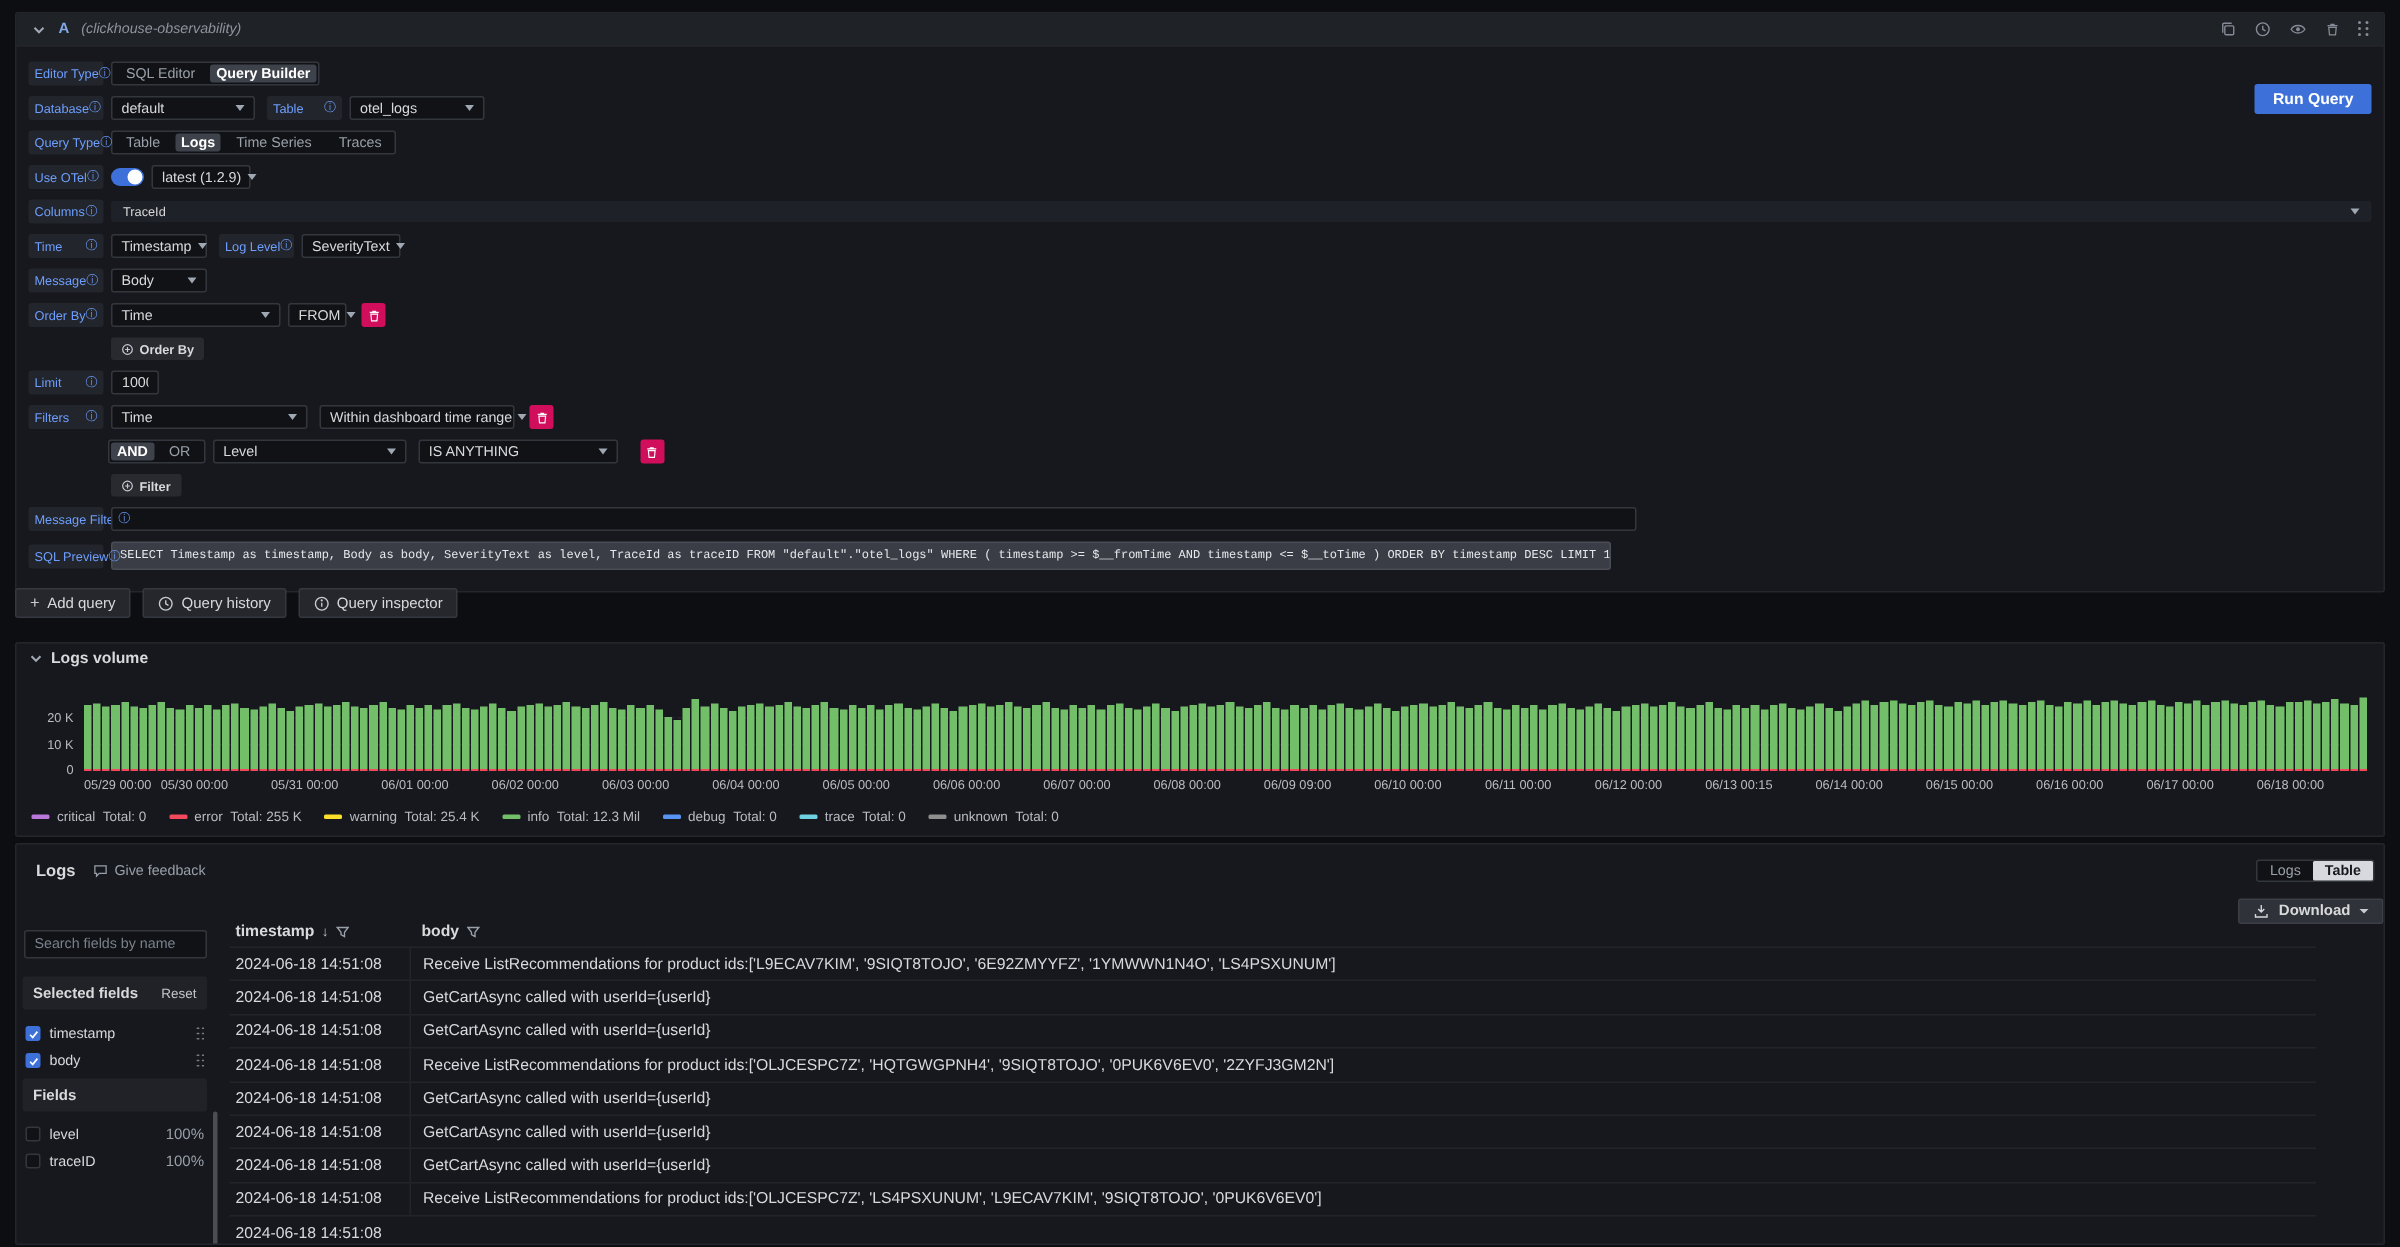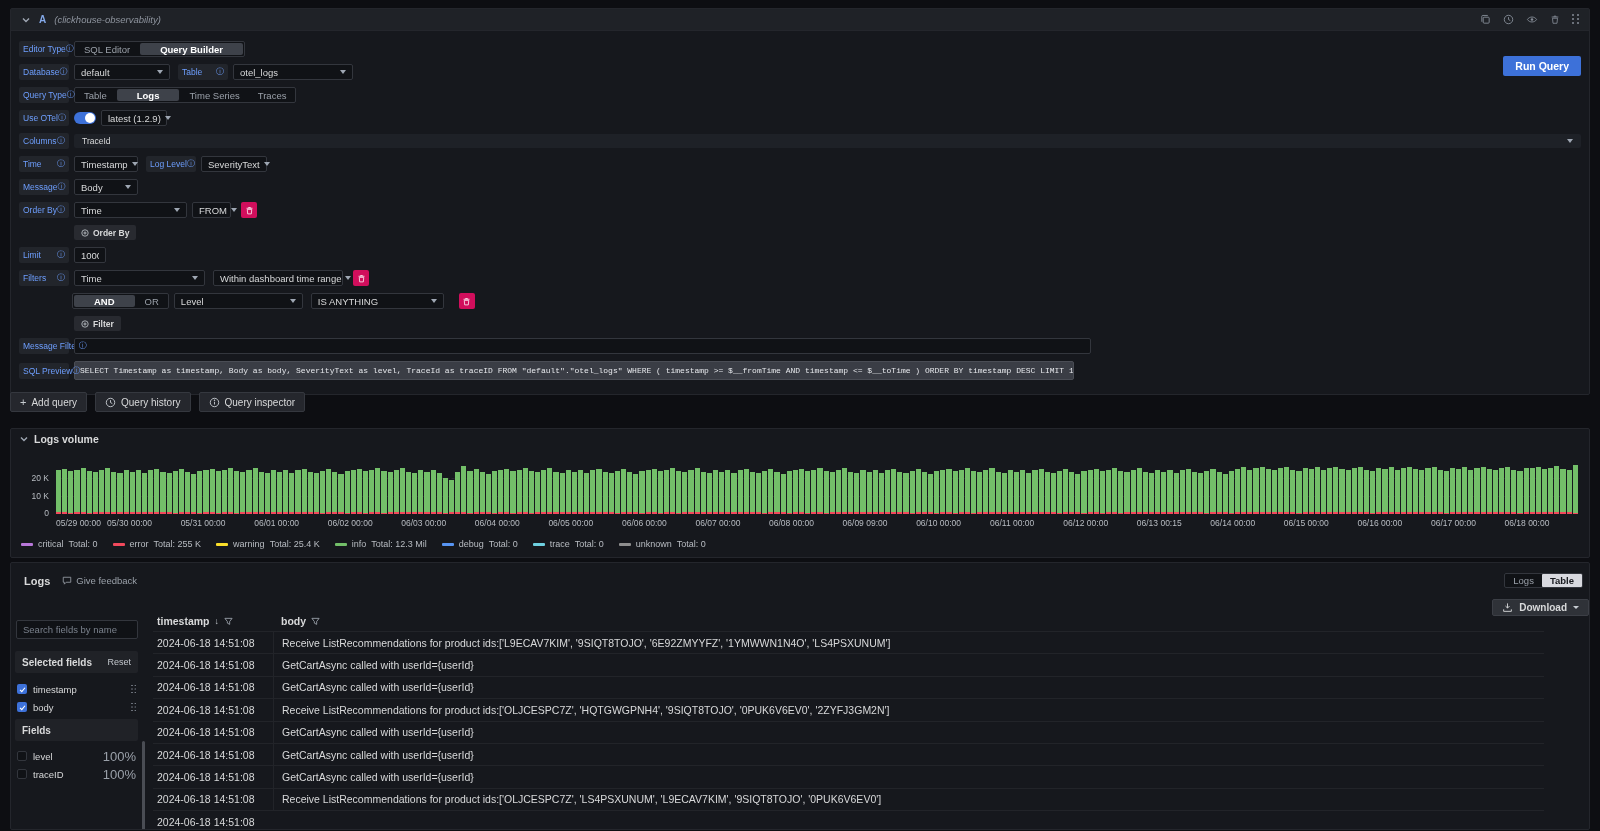--- a/index.html
+++ b/index.html
@@ -17,21 +17,21 @@
 .grip i{position:absolute;width:2px;height:2px;border-radius:50%;background:#9fa7b3;left:0;top:0;box-shadow:0 4px 0 #9fa7b3,0 8px 0 #9fa7b3,5px 0 0 #9fa7b3,5px 4px 0 #9fa7b3,5px 8px 0 #9fa7b3}
 .qbody{position:relative;padding:3px 8px 14px}
 .run{position:absolute;top:25px;right:8px;height:20px;padding:0 12px;background:#3d71d9;color:#fff;border:none;border-radius:2px;font-size:10.5px;font-weight:700;font-family:inherit;cursor:pointer}
 .frow{display:flex;align-items:center;margin-top:7px;gap:5px}
 .flabel{width:50px;min-width:50px;height:16px;background:#22252b;border-radius:2px;display:flex;align-items:center;justify-content:space-between;padding:0 4px;color:#6e9fff;font-size:8.5px;font-weight:500;white-space:nowrap}
 .info{font-size:8px;color:#6e9fff;opacity:.9;font-style:normal;line-height:1}
 .sel{height:16px;background:#101216;border:1px solid #33363d;border-radius:2px;display:flex;align-items:center;gap:4px;padding:0 6px;font-size:9.5px;color:#d8d9da;white-space:nowrap;cursor:pointer}
 .car{width:0;height:0;border-left:3.5px solid transparent;border-right:3.5px solid transparent;border-top:4px solid #9fa7b3;margin-left:auto}
 .radio{display:flex;background:#101216;border:1px solid #33363d;border-radius:2px;height:16px;align-items:stretch}
 .seg{padding:0 9px;display:flex;align-items:center;font-size:9.5px;color:#9aa0a9;cursor:pointer;white-space:nowrap}
-.seg.on{background:#3e424a;color:#fff;font-weight:600;border-radius:2px;margin:1px;padding:0 20px}
+.seg.on{background:#3e424a;color:#fff;font-weight:600;border-radius:2px;margin:1px;padding:0 4px}
 .toggle{width:22px;height:12px;border-radius:7px;background:#3d71d9;position:relative;cursor:pointer}
 .knob{position:absolute;right:1px;top:1px;width:10px;height:10px;border-radius:50%;background:#fff}
 .colsel{flex:1;height:14px;background:#1e2127;border-radius:2px;display:flex;align-items:center;padding:0 8px;font-size:8.5px;color:#d8d9da;cursor:pointer}
 .tinput{height:16px;background:#101216;border:1px solid #33363d;border-radius:2px;color:#d8d9da;font-size:9.5px;padding:0 6px;font-family:inherit}
 .addbtn{height:15px;background:#282a30;border:none;border-radius:2px;color:#d8d9da;font-size:8.5px;font-weight:600;display:inline-flex;align-items:center;gap:4px;padding:0 7px;margin-left:55px;cursor:pointer;font-family:inherit}
 .del{width:16px;height:16px;min-width:16px;background:#d10e5c;border:none;border-radius:2px;display:flex;align-items:center;justify-content:center;cursor:pointer;margin-left:5px}
 .sql{width:1000px;background:#3a3d45;border:1px solid #4a4d55;border-radius:2px;color:#e6e8ec;font-family:"Liberation Mono","DejaVu Sans Mono",monospace;font-size:8px;padding:3px 5px;white-space:nowrap;overflow:hidden;height:19px;line-height:11px}
 
 .factions{position:absolute;left:10px;top:392px;display:flex;gap:8px}
 .fbtn{height:20px;padding:0 9px;background:#25272d;border:1px solid #35383f;border-radius:2px;color:#d8d9da;font-size:10px;font-weight:500;display:flex;align-items:center;gap:5px;cursor:pointer;font-family:inherit}
@@ -61,21 +61,21 @@
 .vseg.on{background:#d8d9df;color:#16181d;font-weight:600;border-radius:1px}
 .search{width:122px;height:19px;background:#101216;border:1px solid #33363d;border-radius:2px;color:#d8d9da;font-size:9.5px;padding:0 6px;font-family:inherit;position:absolute;left:5px;top:57px}
 .search::placeholder{color:#7a818c}
 .shead{position:absolute;left:4px;width:123px;height:22px;background:#202227;border-radius:2px;display:flex;align-items:center;justify-content:space-between;padding:0 7px;font-size:10px;font-weight:600;color:#d8d9da}
 .reset{font-size:9px;color:#c2c6cc;font-weight:400;cursor:pointer}
 .fieldrow{position:absolute;left:4px;width:123px;height:14px;display:flex;align-items:center;gap:6px;padding:0 2px;font-size:9.5px;color:#d8d9da}
 .cb{width:10px;height:10px;min-width:10px;border-radius:2px;background:#3d71d9;display:flex;align-items:center;justify-content:center;cursor:pointer}
 .cb.off{background:#101216;border:1px solid #33363d}
 .grip2{margin-left:auto;width:5px;height:9px;position:relative;opacity:.7}
 .grip2 i{position:absolute;width:1.5px;height:1.5px;border-radius:50%;background:#9fa7b3;left:0;top:0;box-shadow:0 3.5px 0 #9fa7b3,0 7px 0 #9fa7b3,3.5px 0 0 #9fa7b3,3.5px 3.5px 0 #9fa7b3,3.5px 7px 0 #9fa7b3}
-.pct{margin-left:auto;color:#9aa0a9;font-size:13px}
+.pct{margin-left:auto;color:#9aa0a9;font-size:10px}
 .sscroll{position:absolute;left:131px;top:178px;width:3px;height:92px;background:#4a4d54;border-radius:2px}
 .tablewrap{position:absolute;left:142px;top:48px;width:1391px}
 .thead{display:flex;height:20px;align-items:center;font-size:10.5px;font-weight:700;color:#d8d9da}
 .thc{display:flex;align-items:center;gap:5px}
 .thc.c1{width:120px;padding-left:4px}
 .thc.c2{padding-left:8px}
 .sortarrow{font-size:9px;color:#c2c6cc;font-weight:400}
 .trow{display:flex;height:22.4px;border-top:1px solid #222429;align-items:center;font-size:10.5px}
 .tc1{width:120px;min-width:120px;padding-left:4px;color:#d8d9da;font-weight:500;white-space:nowrap}
 .tc2{flex:1;padding-left:8px;border-left:1px solid #222429;height:100%;display:flex;align-items:center;color:#d8d9da;white-space:nowrap;overflow:hidden}
@@ -144,21 +144,21 @@
             <span class="info">ⓘ</span>
           </div>
         <div class="sel" style="width:96px">
             <span>default</span>
             <i class="car"></i>
           </div>
         <div class="flabel" style="margin-left:3px">
             <span>Table</span>
             <span class="info">ⓘ</span>
           </div>
-        <div class="sel" style="width:120px">
+        <div class="sel" style="width:90px">
             <span>otel_logs</span>
             <i class="car"></i>
           </div>
       </div>
 
       <div class="frow">
         <div class="flabel">
             <span>Query Type</span>
             <span class="info">ⓘ</span>
           </div>

